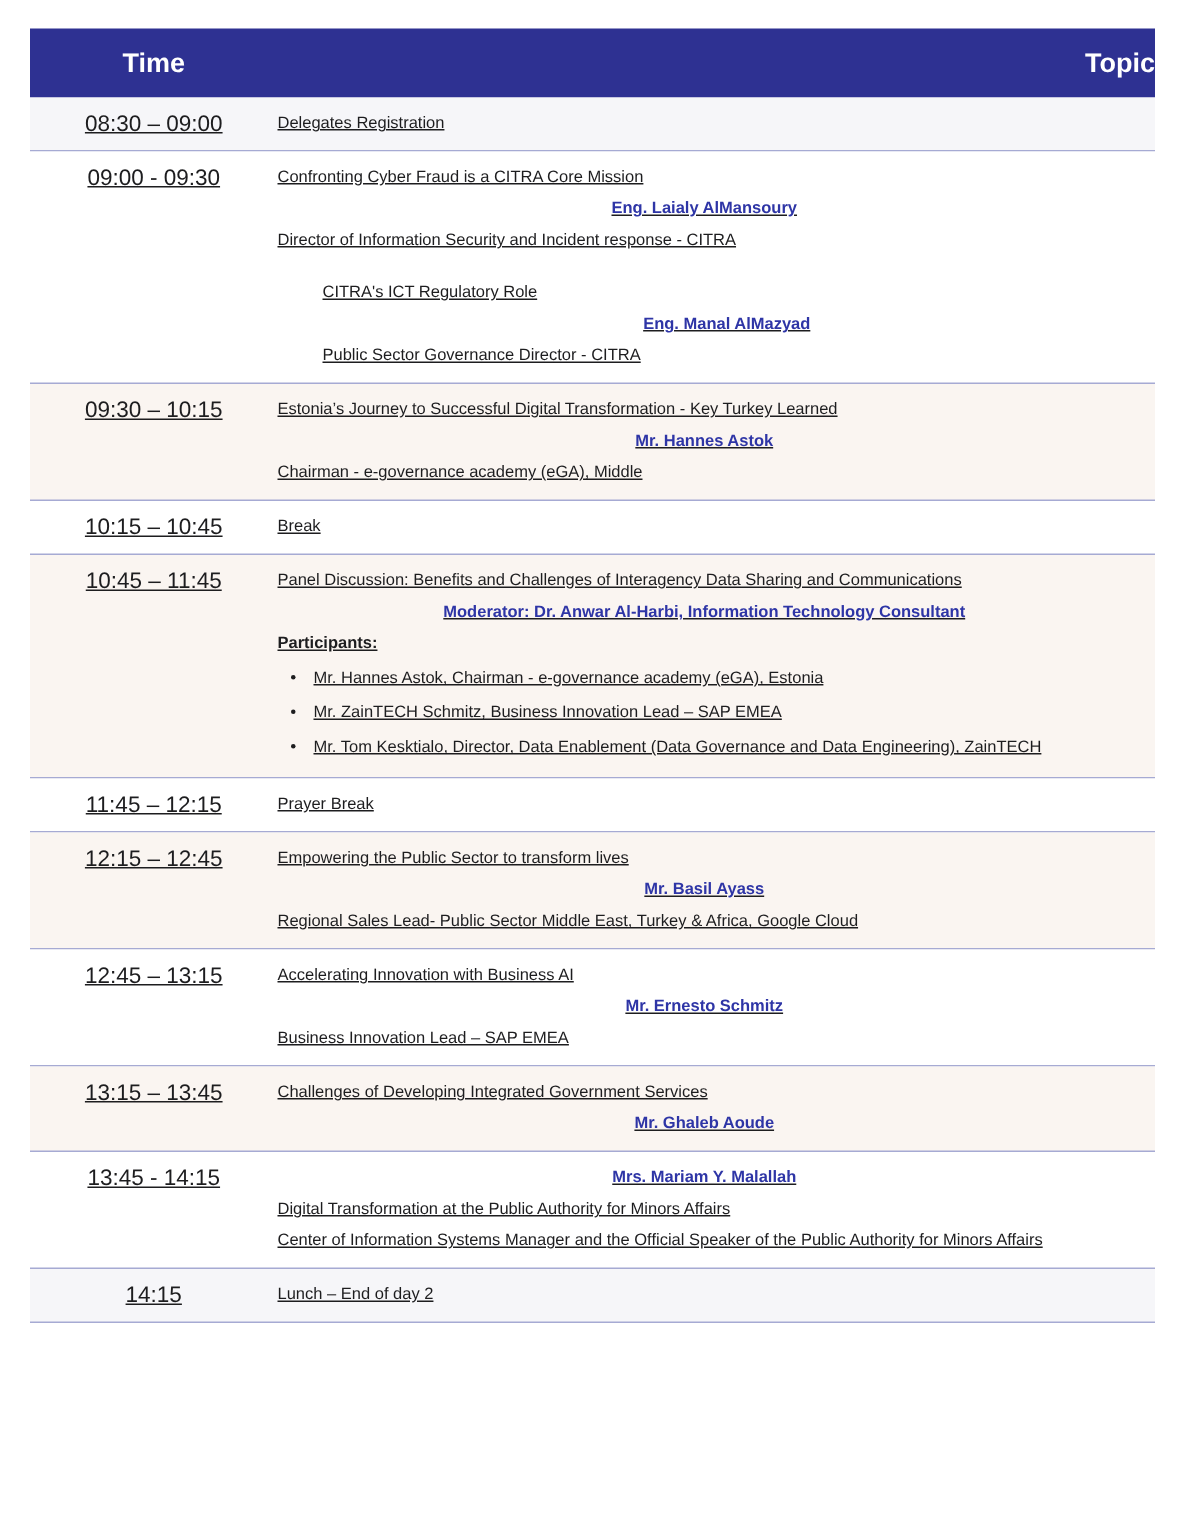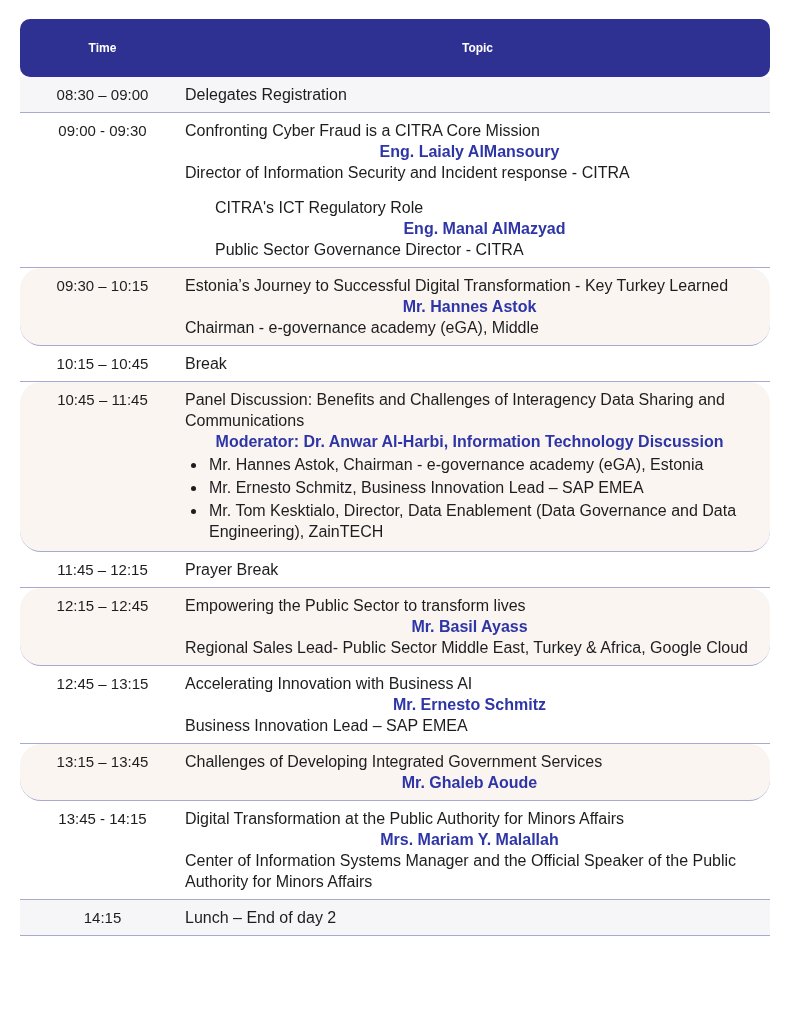--- a/index.html
+++ b/index.html
@@ -17,38 +17,39 @@
     width:789px;height:1024px;position:relative;overflow:hidden;
     font-family:"Liberation Sans","DejaVu Sans",sans-serif;
     color:var(--text);
   }
   .schedule{
     position:absolute;left:20px;top:19px;width:750px;
   }
   .sched-header{
     display:flex;align-items:center;
     background:var(--header-bg);color:var(--header-fg);
-    height:58px;font-size:12px;font-weight:bold;border-radius:10px;
+    height:46px;font-size:18px;font-weight:bold;
   }
   .sched-header .h-time{width:165px;text-align:center;}
-  .sched-header .h-topic{flex:1;text-align:center;}
+  .sched-header .h-topic{flex:1;text-align:right;}
   .row{
     display:flex;
     border-bottom:1px solid var(--divider);
     background:#ffffff;
+    text-decoration:underline;
   }
-  .row--warm{background:var(--tint-warm);border-radius:21px;}
+  .row--warm{background:var(--tint-warm);}
   .row--gray{background:var(--tint-gray);}
   .time{
     width:165px;flex:0 0 165px;text-align:center;
     padding-top:7px;font-size:15px;line-height:21px;
     white-space:nowrap;
   }
   .topic{
-    flex:1;padding:7px 16px 7px 0;font-size:16px;line-height:21px;
+    flex:1;padding:7px 16px 7px 0;font-size:11px;line-height:21px;
   }
   .block + .block{margin-top:14px;margin-left:30px;}
   .line--name,.line--moderator{color:var(--accent);font-weight:bold;text-align:center;}
   .line--bold{font-weight:bold;}
   ul.bullets{
     list-style:disc;margin:0;padding-left:22px;
   }
   ul.bullets li{
     line-height:21px;margin:2px 0;
     padding-left:2px;
@@ -102,24 +103,25 @@
           <div class="block">
             <div class="line line--plain">Break</div>
           </div>
         </div>
       </div>
       <div class="row row--warm">
         <div class="time">10:45 – 11:45</div>
         <div class="topic">
           <div class="block">
             <div class="line line--plain">Panel Discussion: Benefits and Challenges of Interagency Data Sharing and Communications</div>
-            <div class="line line--moderator">Moderator: Dr. Anwar Al-Harbi, Information Technology Discussion</div>
+            <div class="line line--moderator">Moderator: Dr. Anwar Al-Harbi, Information Technology Consultant</div>
+            <div class="line line--bold">Participants:</div>
             <ul class="bullets">
               <li>Mr. Hannes Astok, Chairman - e-governance academy (eGA), Estonia</li>
-              <li>Mr. Ernesto Schmitz, Business Innovation Lead – SAP EMEA</li>
+              <li>Mr. ZainTECH Schmitz, Business Innovation Lead – SAP EMEA</li>
               <li>Mr. Tom Kesktialo, Director, Data Enablement (Data Governance and Data Engineering), ZainTECH</li>
             </ul>
           </div>
         </div>
       </div>
       <div class="row">
         <div class="time">11:45 – 12:15</div>
         <div class="topic">
           <div class="block">
             <div class="line line--plain">Prayer Break</div>
@@ -152,22 +154,22 @@
           <div class="block">
             <div class="line line--plain">Challenges of Developing Integrated Government Services</div>
             <div class="line line--name">Mr. Ghaleb Aoude</div>
           </div>
         </div>
       </div>
       <div class="row">
         <div class="time">13:45 - 14:15</div>
         <div class="topic">
           <div class="block">
+            <div class="line line--name">Mrs. Mariam Y. Malallah</div>
             <div class="line line--plain">Digital Transformation at the Public Authority for Minors Affairs</div>
-            <div class="line line--name">Mrs. Mariam Y. Malallah</div>
             <div class="line line--plain">Center of Information Systems Manager and the Official Speaker of the Public Authority for Minors Affairs</div>
           </div>
         </div>
       </div>
       <div class="row row--gray">
         <div class="time">14:15</div>
         <div class="topic">
           <div class="block">
             <div class="line line--plain">Lunch – End of day 2</div>
           </div>

